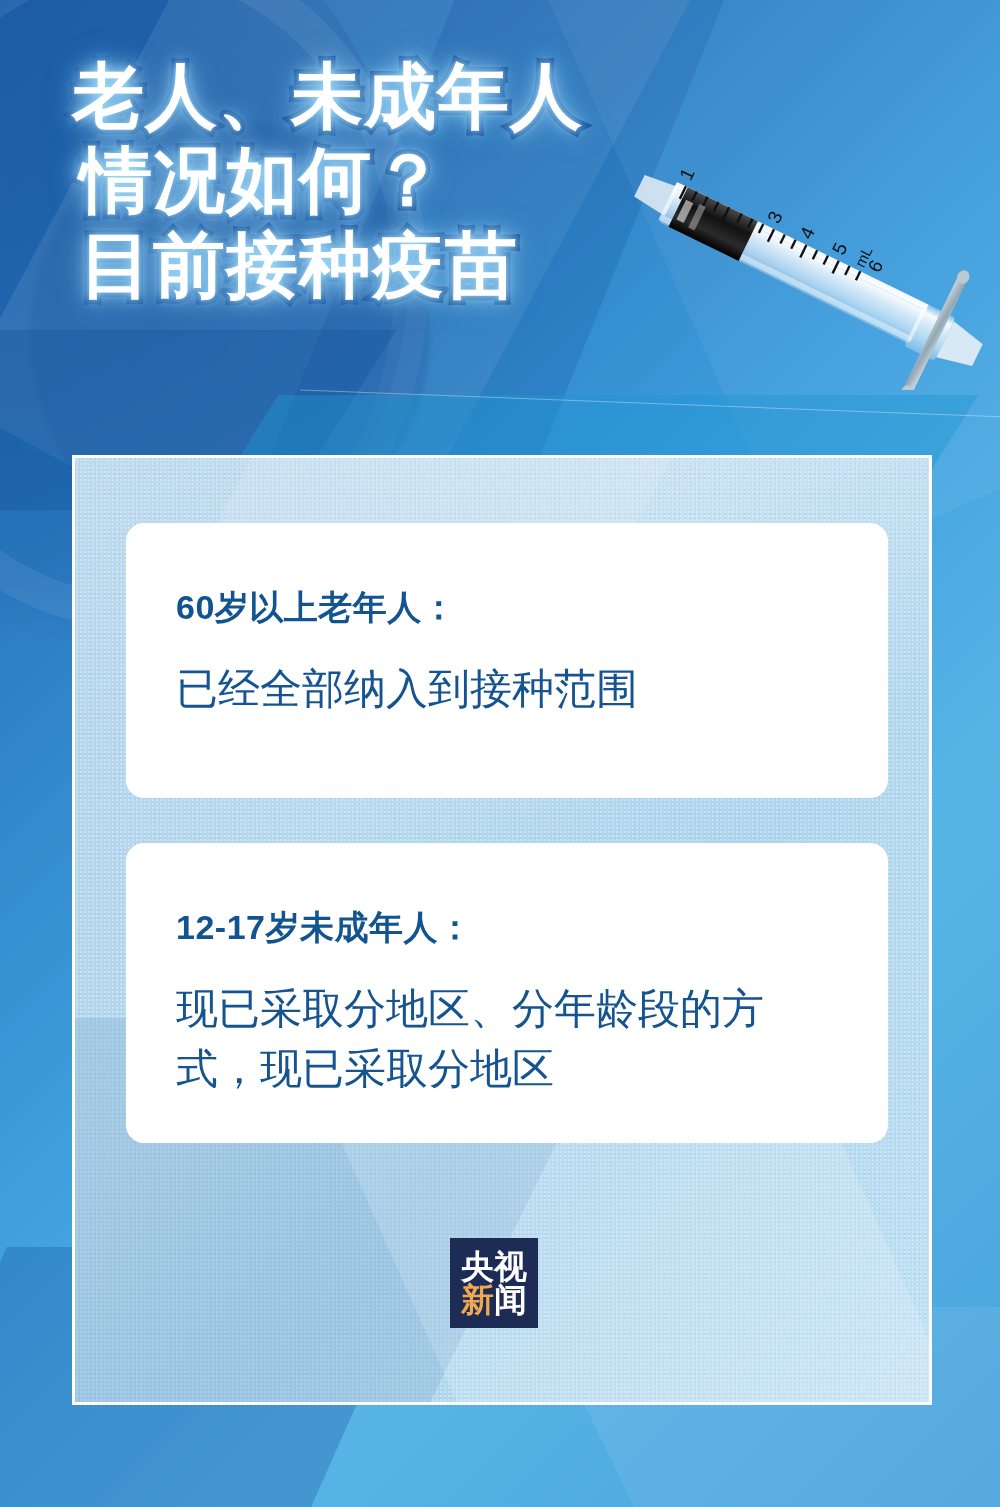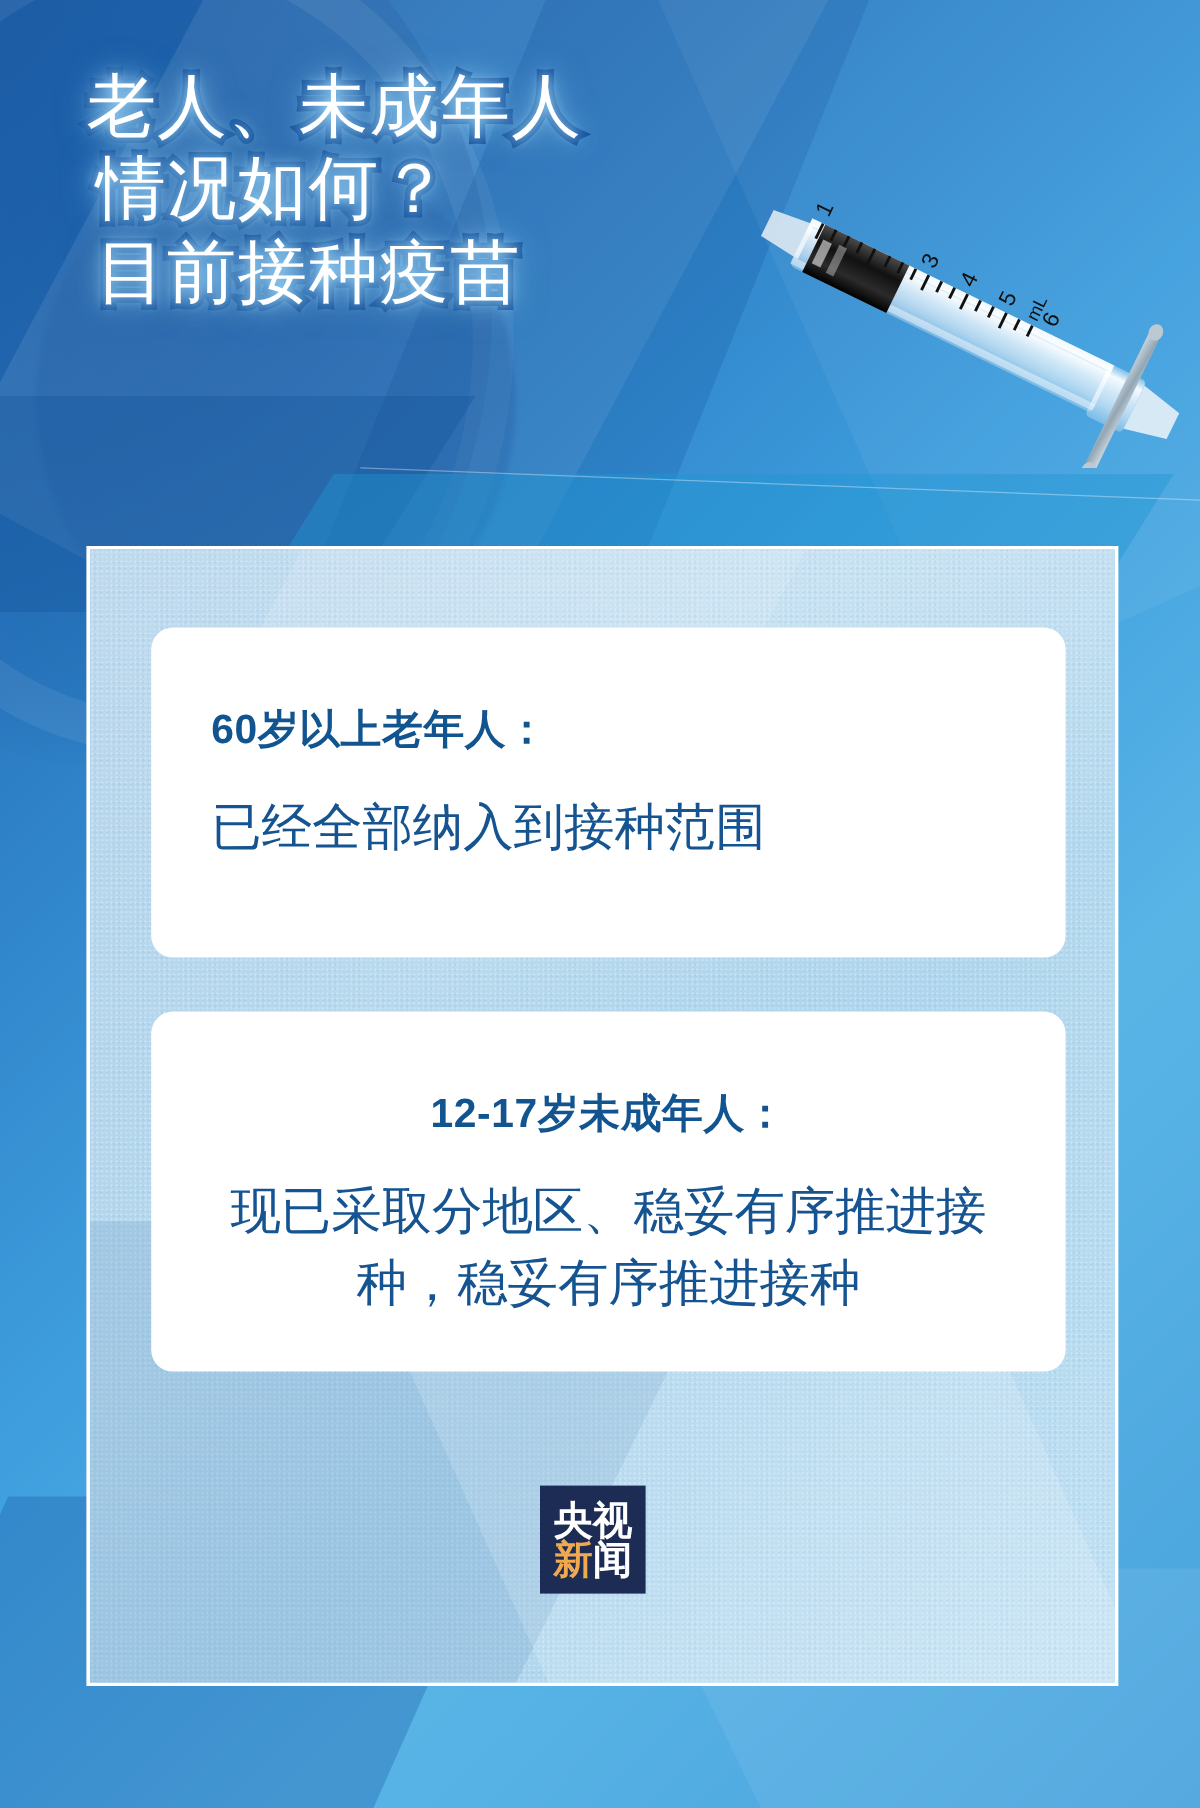--- a/index.html
+++ b/index.html
@@ -108,23 +108,23 @@
   }
 
   
   .headline {
     position: absolute;
     left: 72px; top: 58px;
     width: 860px;
     z-index: 6;
   }
   .hl-line {
-    font-size: 58px;
+    font-size: 72px;
     line-height: 1.06;
-    font-weight: normal;
+    font-weight: bold;
     color: #ffffff;
     letter-spacing: 1px;
     white-space: nowrap;
     margin: 0 0 8px 0;
     -webkit-text-stroke: 9px #14509b;
     paint-order: stroke fill;
     text-shadow:
        0 0 10px rgba(168,227,255,.95),
        0 0 20px rgba(168,227,255,.85),
        0 0 30px rgba(150,215,255,.55);
@@ -179,21 +179,21 @@
     position: absolute;
     left: 51px;
     width: 762px;
     background: #ffffff;
     border-radius: 18px;
     box-sizing: border-box;
     padding: 62px 50px 22px 50px;
     z-index: 3;
   }
   .card-1 { top: 65px; height: 275px; }
-  .card-2 { top: 385px; height: 300px; text-align: center; }
+  .card-2 { top: 385px; height: 300px; }
 
   .card-title {
     font-size: 34px;
     font-weight: bold;
     color: #12548f;
     letter-spacing: .5px;
     margin: 0 0 28px 0;
     white-space: nowrap;
   }
   .card-body {
@@ -336,21 +336,21 @@
     <div class="panel-wedge-a"></div>
     <div class="panel-wedge-b"></div>
 
     <div class="card card-1">
       <div class="card-title">60岁以上老年人：</div>
       <div class="card-body">已经全部纳入到接种范围</div>
     </div>
 
     <div class="card card-2">
       <div class="card-title">12-17岁未成年人：</div>
-      <div class="card-body">现已采取分地区、稳妥有序推进接种，稳妥有序推进接种</div>
+      <div class="card-body">现已采取分地区、分年龄段的方式，现已采取分地区</div>
     </div>
 
     <div class="logo">
       <div class="logo-row">
         <span class="logo-ch w">央</span>
         <span class="logo-ch w">视</span>
       </div>
       <div class="logo-row">
         <span class="logo-ch o">新</span>
         <span class="logo-ch w">闻</span>

